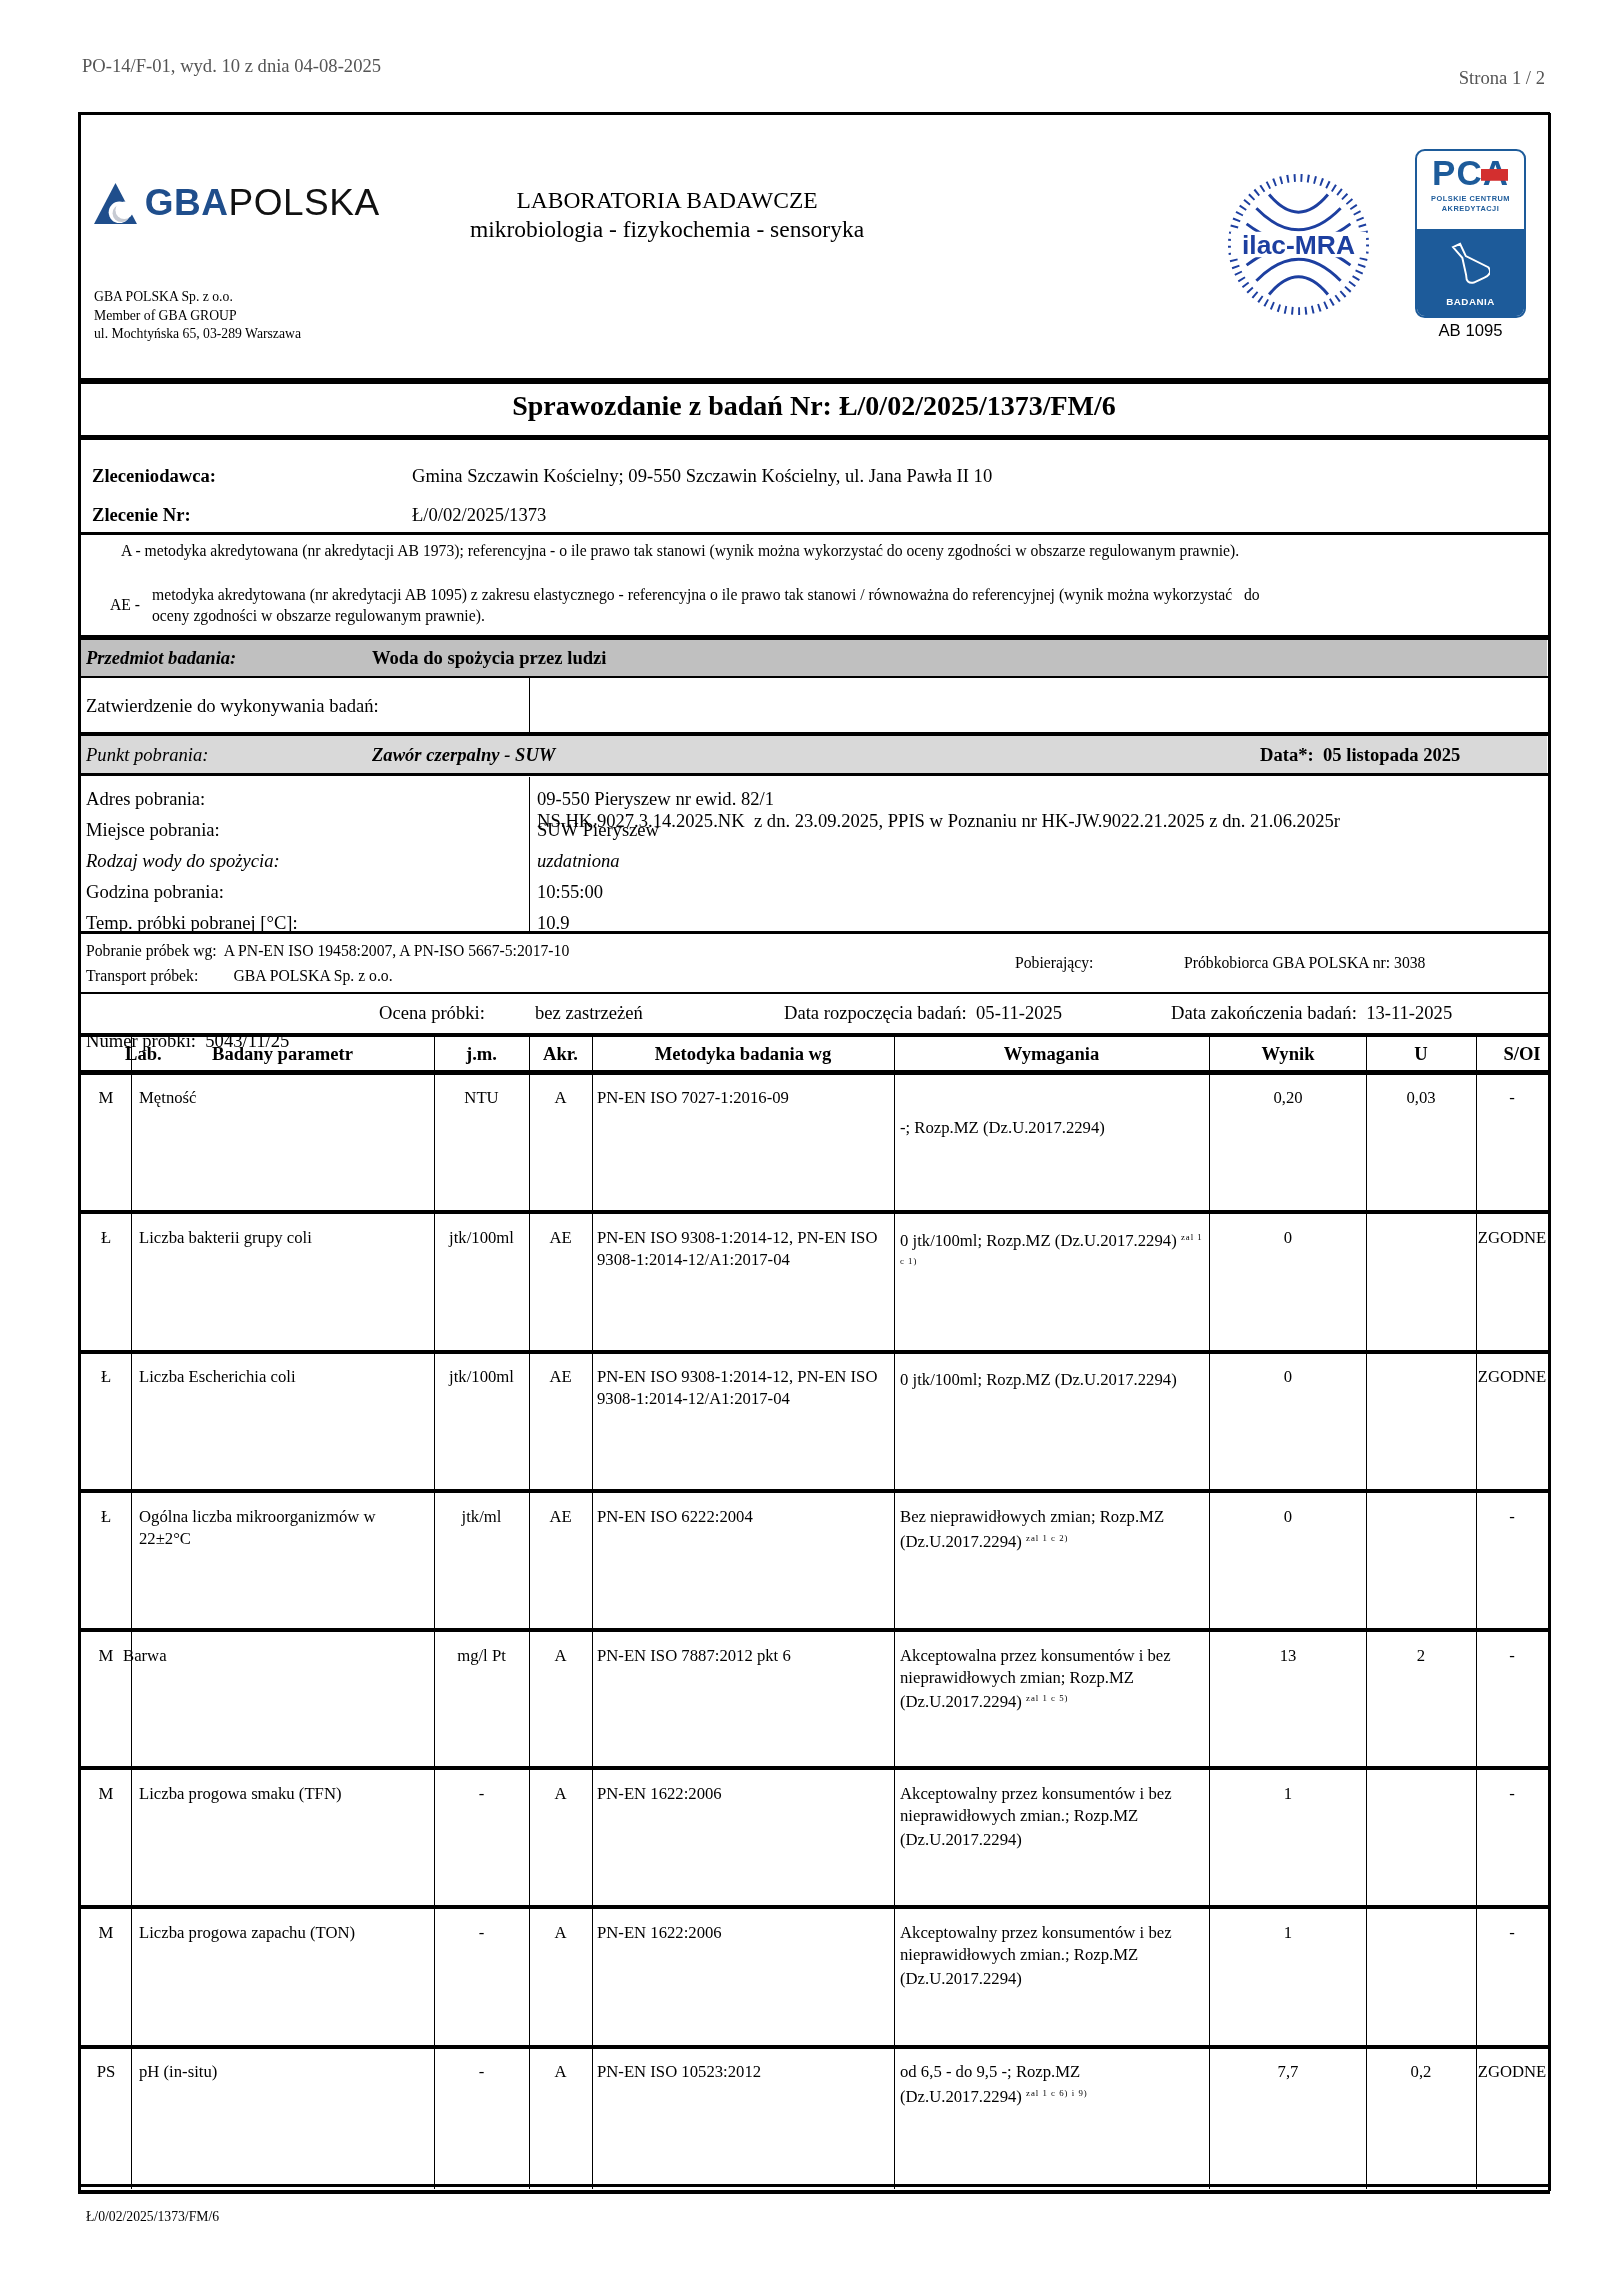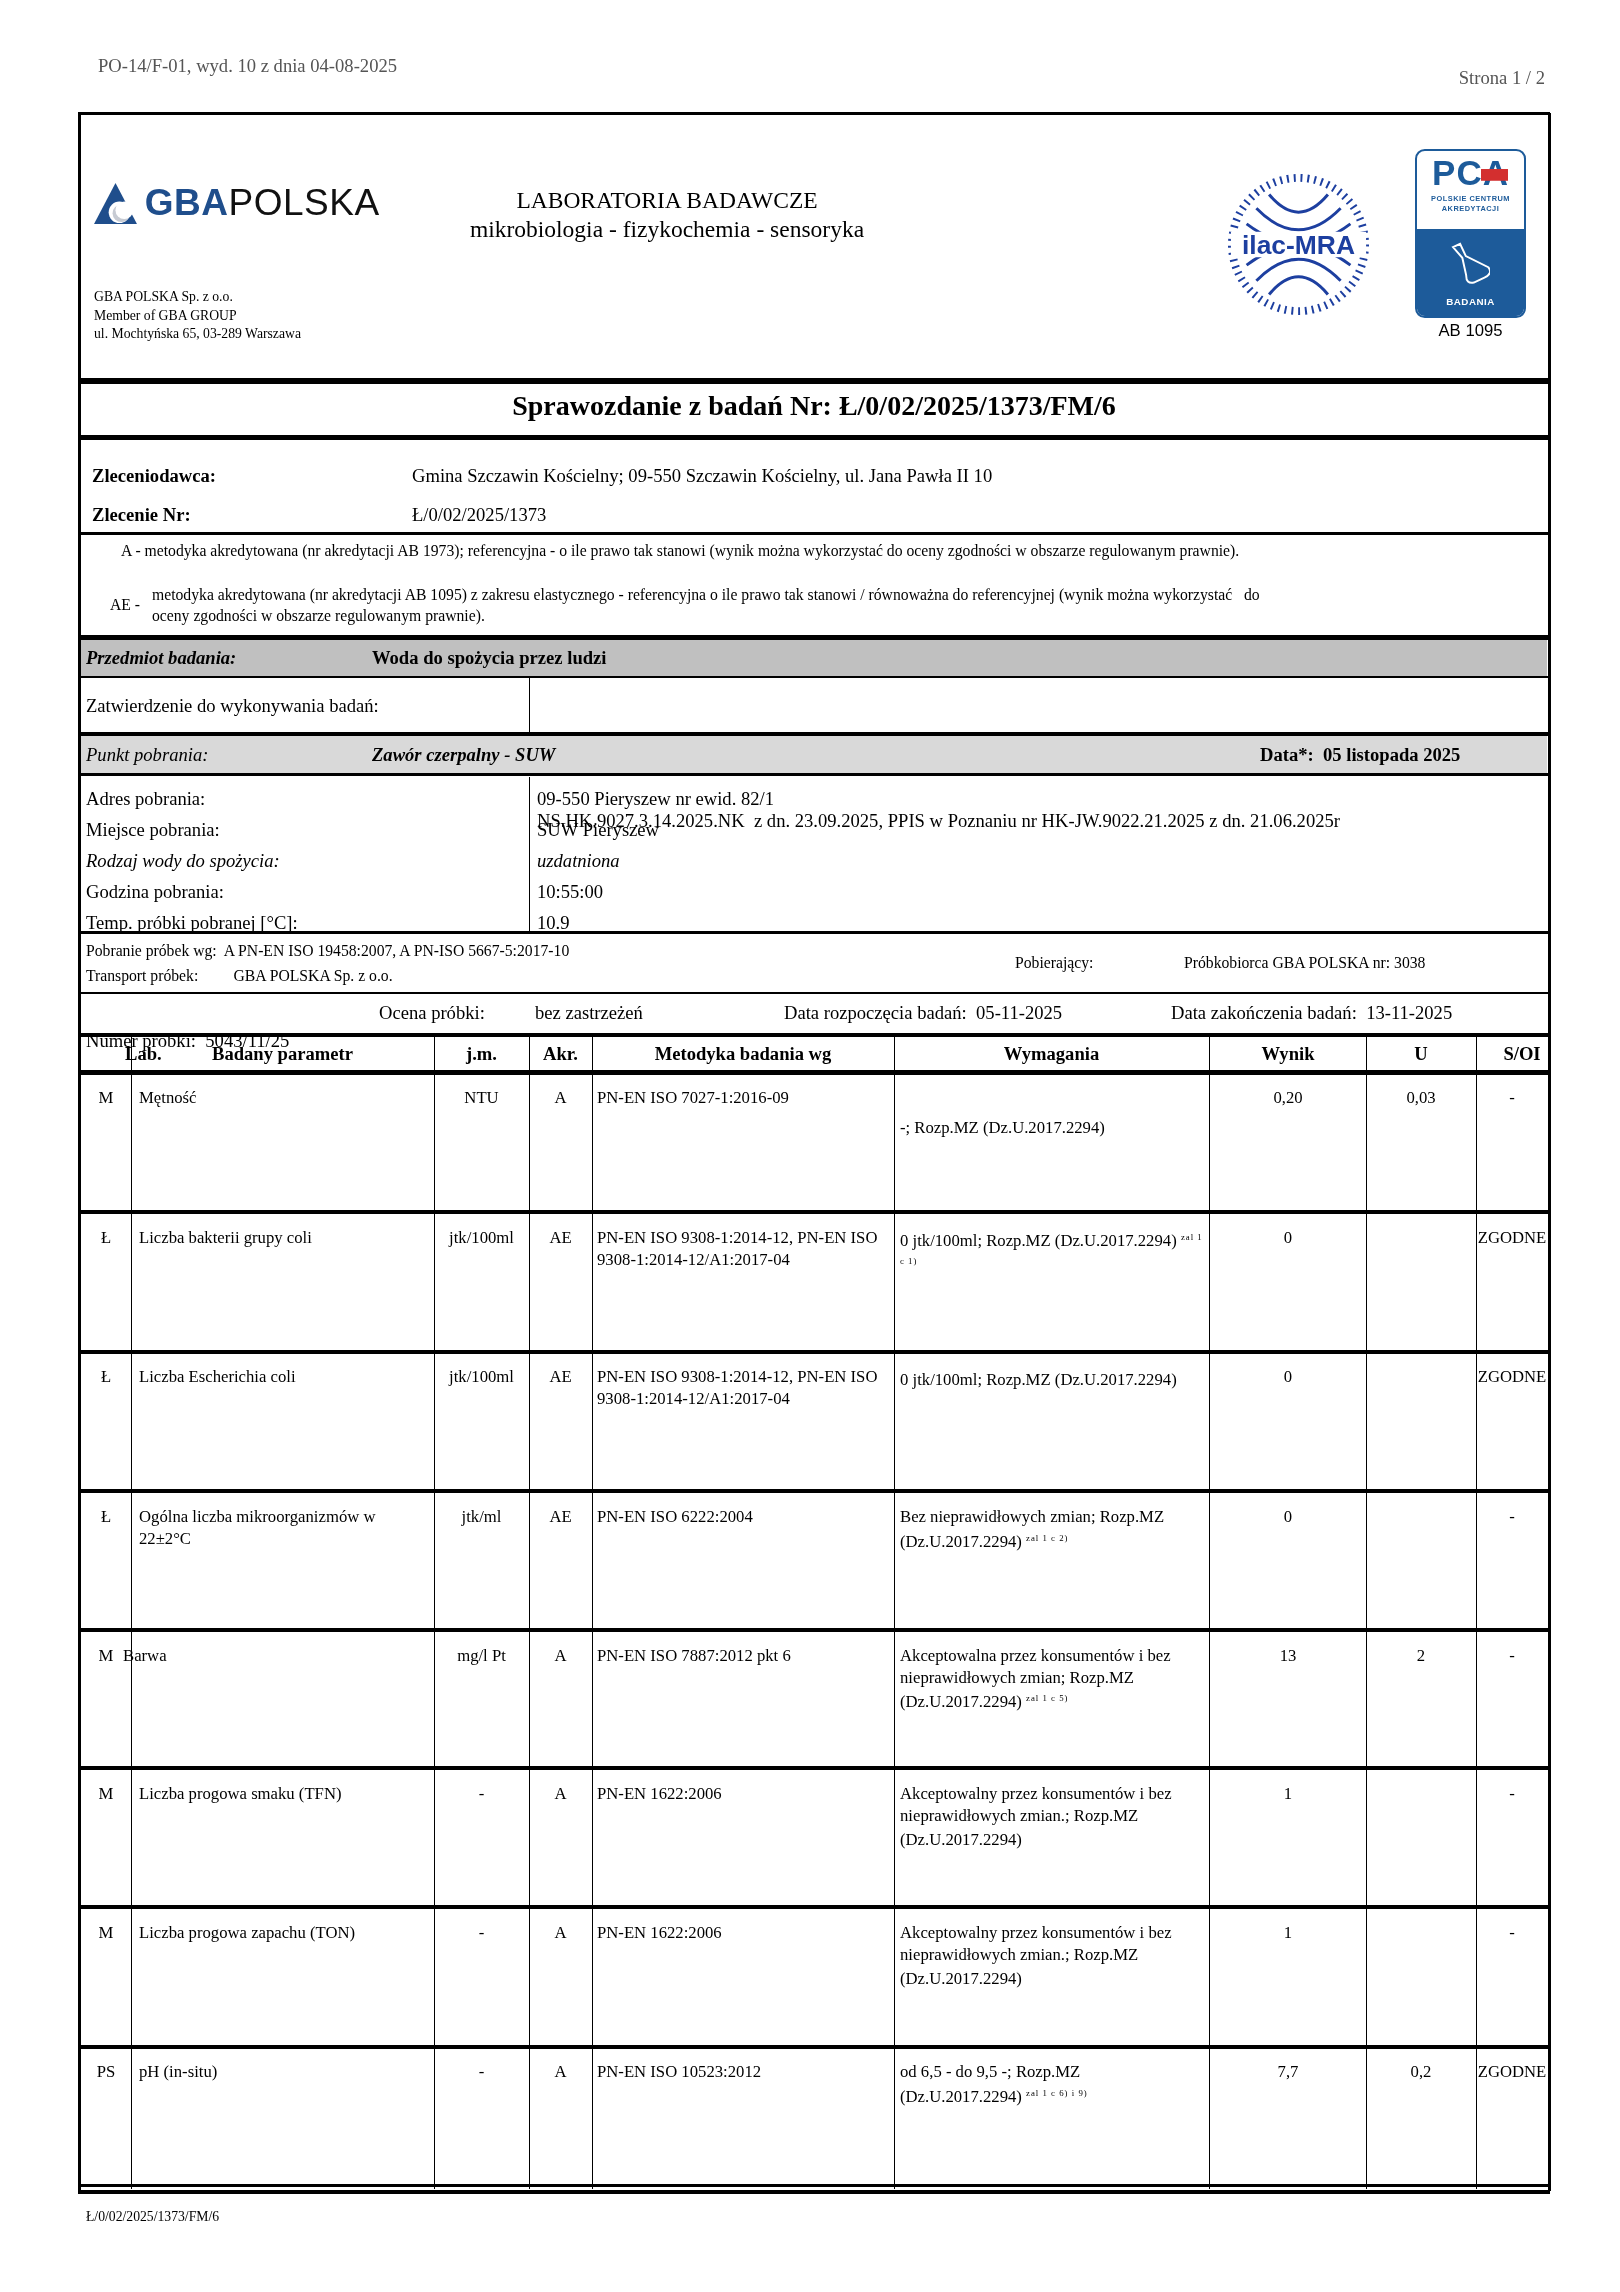--- a/index.html
+++ b/index.html
@@ -37,21 +37,21 @@
   
   .th { position: absolute; top: 1037px; height: 33px; font-size: 18.6px; font-weight: 700; text-align: center; line-height: 33px; }
   .cell { position: absolute; font-size: 16.7px; line-height: 21.6px; }
   .center { text-align: center; }
   sup.fn { font-size: 8.8px; vertical-align: 5.9px; letter-spacing: 1px; }
   .footer-id { left: 86px; top: 2209px; font-size: 13.7px; }
 </style>
 </head>
 <body>
 
-<div class="abs top-meta" style="left:98px;">PO-14/F-01, wyd. 10 z dnia 04-08-2025</div>
+<div class="abs top-meta" style="left:82px;">PO-14/F-01, wyd. 10 z dnia 04-08-2025</div>
 <div class="abs top-meta" style="right:75px;margin-top:12px;">Strona 1 / 2</div>
 
 <div class="abs" style="left:78px; top:113px; width:2.9px; height:2078px; background:#000;"></div>
 <div class="abs" style="left:1548px; top:113px; width:2.9px; height:2078px; background:#000;"></div>
 <div class="hline" style="top:112px; height:2.9px;"></div>
 
 <div class="abs logo-wrap">
   <svg width="43" height="41" viewBox="0 0 44 42">
     <polygon points="22,0 44,42 0,42" fill="#1f4e8c"></polygon>
     <circle cx="26" cy="30" r="11" fill="#fff"></circle>

